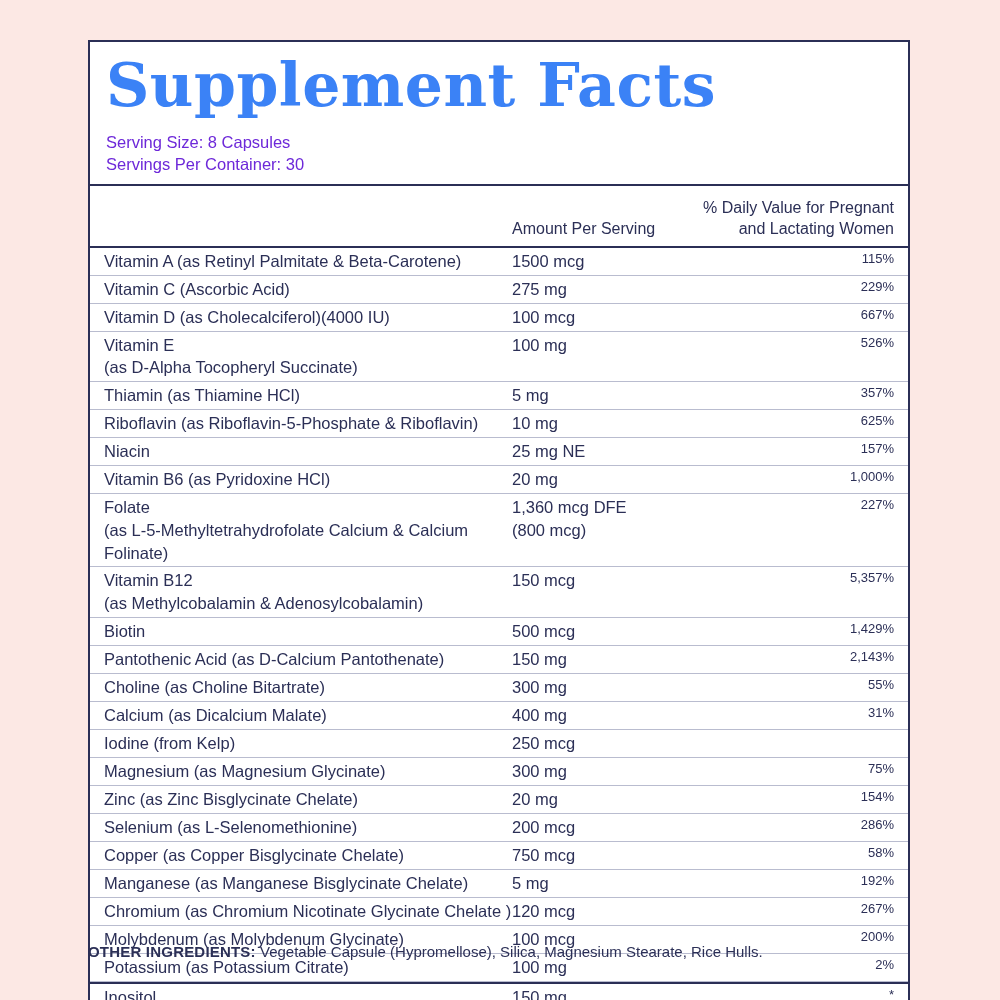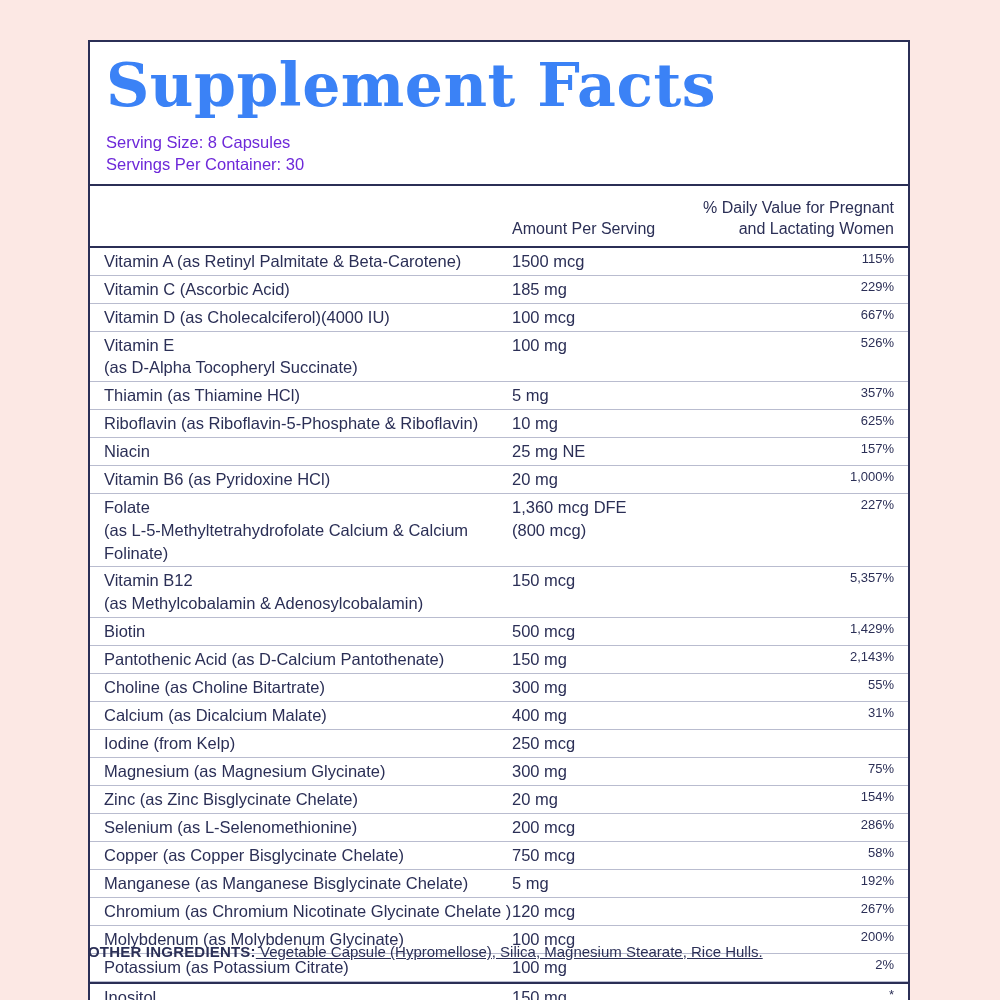--- a/index.html
+++ b/index.html
@@ -111,21 +111,20 @@
     width: 850px;
     font-size: 15px;
     line-height: 1.3;
   }
   .other b {
     font-weight: bold;
     letter-spacing: 0.2px;
   }
   .other .oi-text {
     font-weight: normal;
-    text-decoration: underline;
   }
 </style>
 </head>
 <body>
 
 <div class="page">
 
   <div class="panel">
 
     <div class="title-block">
@@ -145,21 +144,21 @@
 
     <div class="rows">
 
       <div class="row">
         <div class="r-name">Vitamin A (as Retinyl Palmitate &amp; Beta-Carotene)</div>
         <div class="r-amount">1500 mcg</div>
         <div class="r-dv">115%</div>
       </div>
       <div class="row">
         <div class="r-name">Vitamin C (Ascorbic Acid)</div>
-        <div class="r-amount">185 mg</div>
+        <div class="r-amount">275 mg</div>
         <div class="r-dv">229%</div>
       </div>
       <div class="row">
         <div class="r-name">Vitamin D (as Cholecalciferol)(4000 IU)</div>
         <div class="r-amount">100 mcg</div>
         <div class="r-dv">667%</div>
       </div>
       <div class="row">
         <div class="r-name">Vitamin E
    (as D-Alpha Tocopheryl Succinate)</div>

